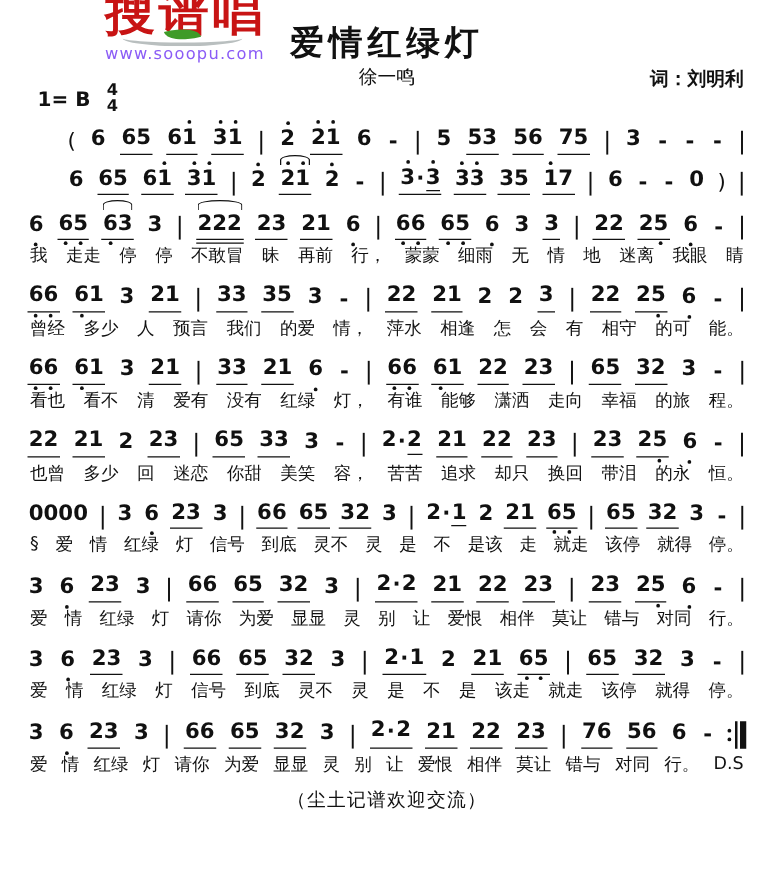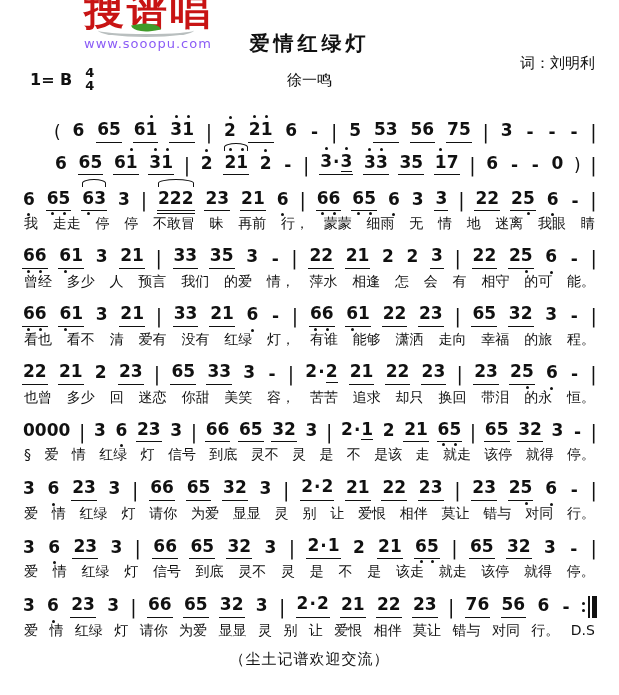--- a/index.html
+++ b/index.html
@@ -8,23 +8,23 @@
 
   
   .logo { position:absolute; left:84px; top:-16px; width:150px; }
   .logo-cn { font-size:40px; font-weight:bold; color:#c81414; letter-spacing:3px; line-height:52px; white-space:nowrap; }
   .leaf { position:absolute; left:48px; top:38px; width:28px; height:11px; background:#3f9b28;
           border-radius:0 100% 0 100%; transform:rotate(-14deg); }
   .swoosh { position:absolute; left:14px; top:40px; width:96px; height:10px;
             border-bottom:3px solid #b9bfbf; border-radius:50%; }
   .logo-url { position:absolute; left:0; top:52px; color:#8b5cf6; font-size:13px; letter-spacing:1px; white-space:nowrap; }
 
-  .title { margin:14px; padding-top:16px; text-align:center; font-size:20px; font-weight:bold; letter-spacing:4px; }
+  .title { margin:0; padding-top:16px; text-align:center; font-size:27px; font-weight:bold; letter-spacing:4px; }
   .subtitle { text-align:center; font-size:15px; margin-top:0; }
-  .credits { position:absolute; right:24px; top:48px; font-size:15px; font-weight:normal; line-height:30px; }
+  .credits { position:absolute; right:24px; top:48px; font-size:15px; font-weight:bold; line-height:30px; }
   .keysig { position:absolute; left:30px; top:66px; font-size:16px; font-weight:bold; display:flex; align-items:center; gap:13px; }
   .frac { display:flex; flex-direction:column; line-height:1.02; font-size:13px; text-align:center; font-weight:bold; }
 
   
   #score { margin-top:30px; padding:0 22px; }
   .mline { display:flex; justify-content:space-between; align-items:flex-end;
            font-weight:bold; font-size:17px; line-height:1.2; margin-top:13px; }
   .mline.intro { margin-left:32px; margin-top:9px; }
   .lline { display:flex; justify-content:space-between; font-size:14px; margin-top:4px; padding:0 2px; }
 

